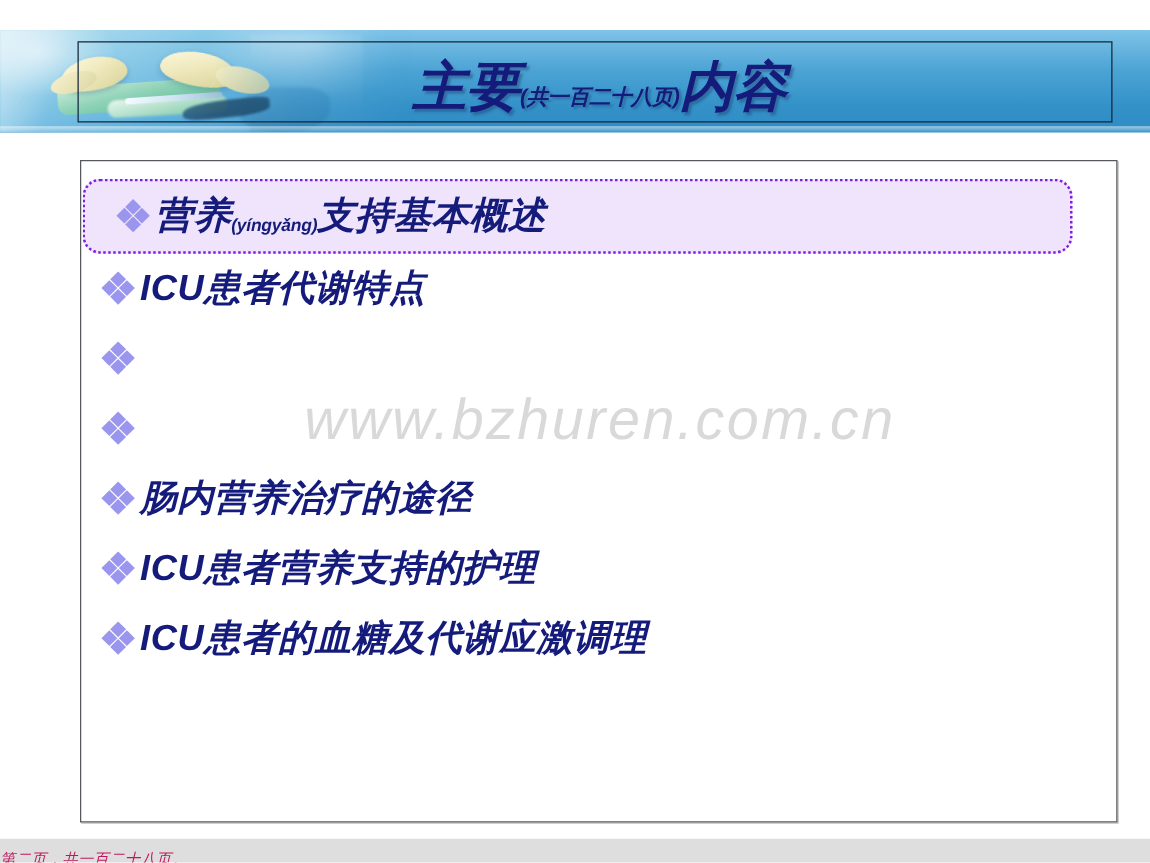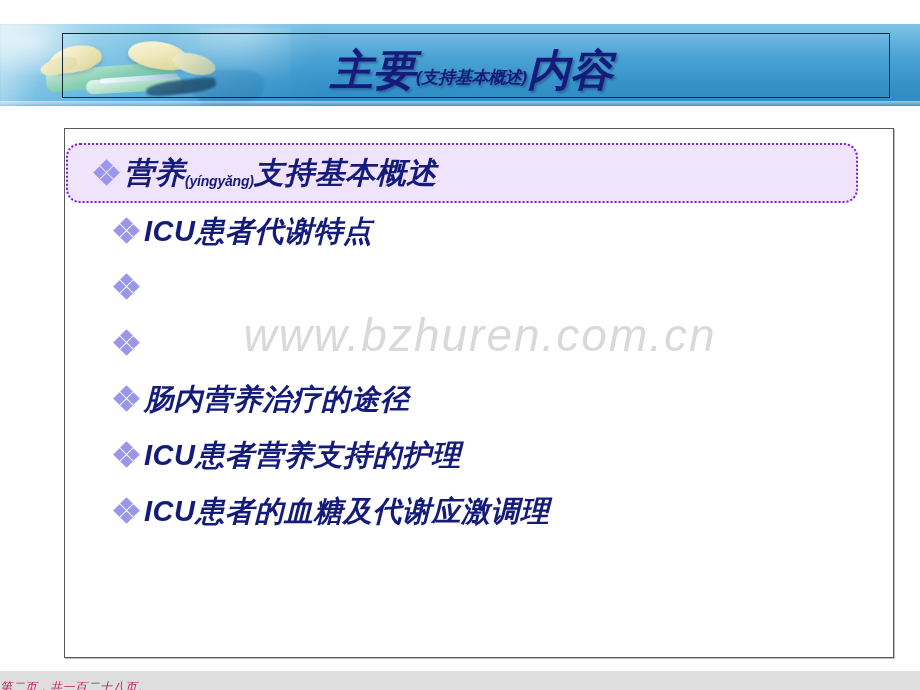--- a/index.html
+++ b/index.html
@@ -236,21 +236,20 @@
     top: 112px;
     width: 830px;
   }
   .bullet-row {
     display: flex;
     align-items: center;
     height: 56px;
     padding-left: 18px;
     box-sizing: border-box;
     position: relative;
-    margin-left: 32px;
   }
   .bullet-row.highlight {
     background: #efe4fb;
     border: 2px dotted #7d1fe0;
     border-radius: 14px;
     width: 792px;
     margin-left: 2px;
     height: 60px;
     box-sizing: border-box;
     margin-top: 15px;
@@ -330,21 +329,21 @@
       <div class="glove-a"></div>
       <div class="glove-a2"></div>
       <div class="glove-b"></div>
       <div class="glove-b2"></div>
     </div>
 
     <div class="header-inner-frame"></div>
 
     <div class="header-title">
       <span class="title-main">主要</span>
-        <span class="title-pinyin">(支持基本概述)</span>
+        <span class="title-pinyin">(共一百二十八页)</span>
         <span class="title-main">内容</span>
     </div>
   </div>
 
   <div class="content-box"></div>
 
   <div class="watermark">www.bzhuren.com.cn</div>
 
   <div class="bullet-list">
 

